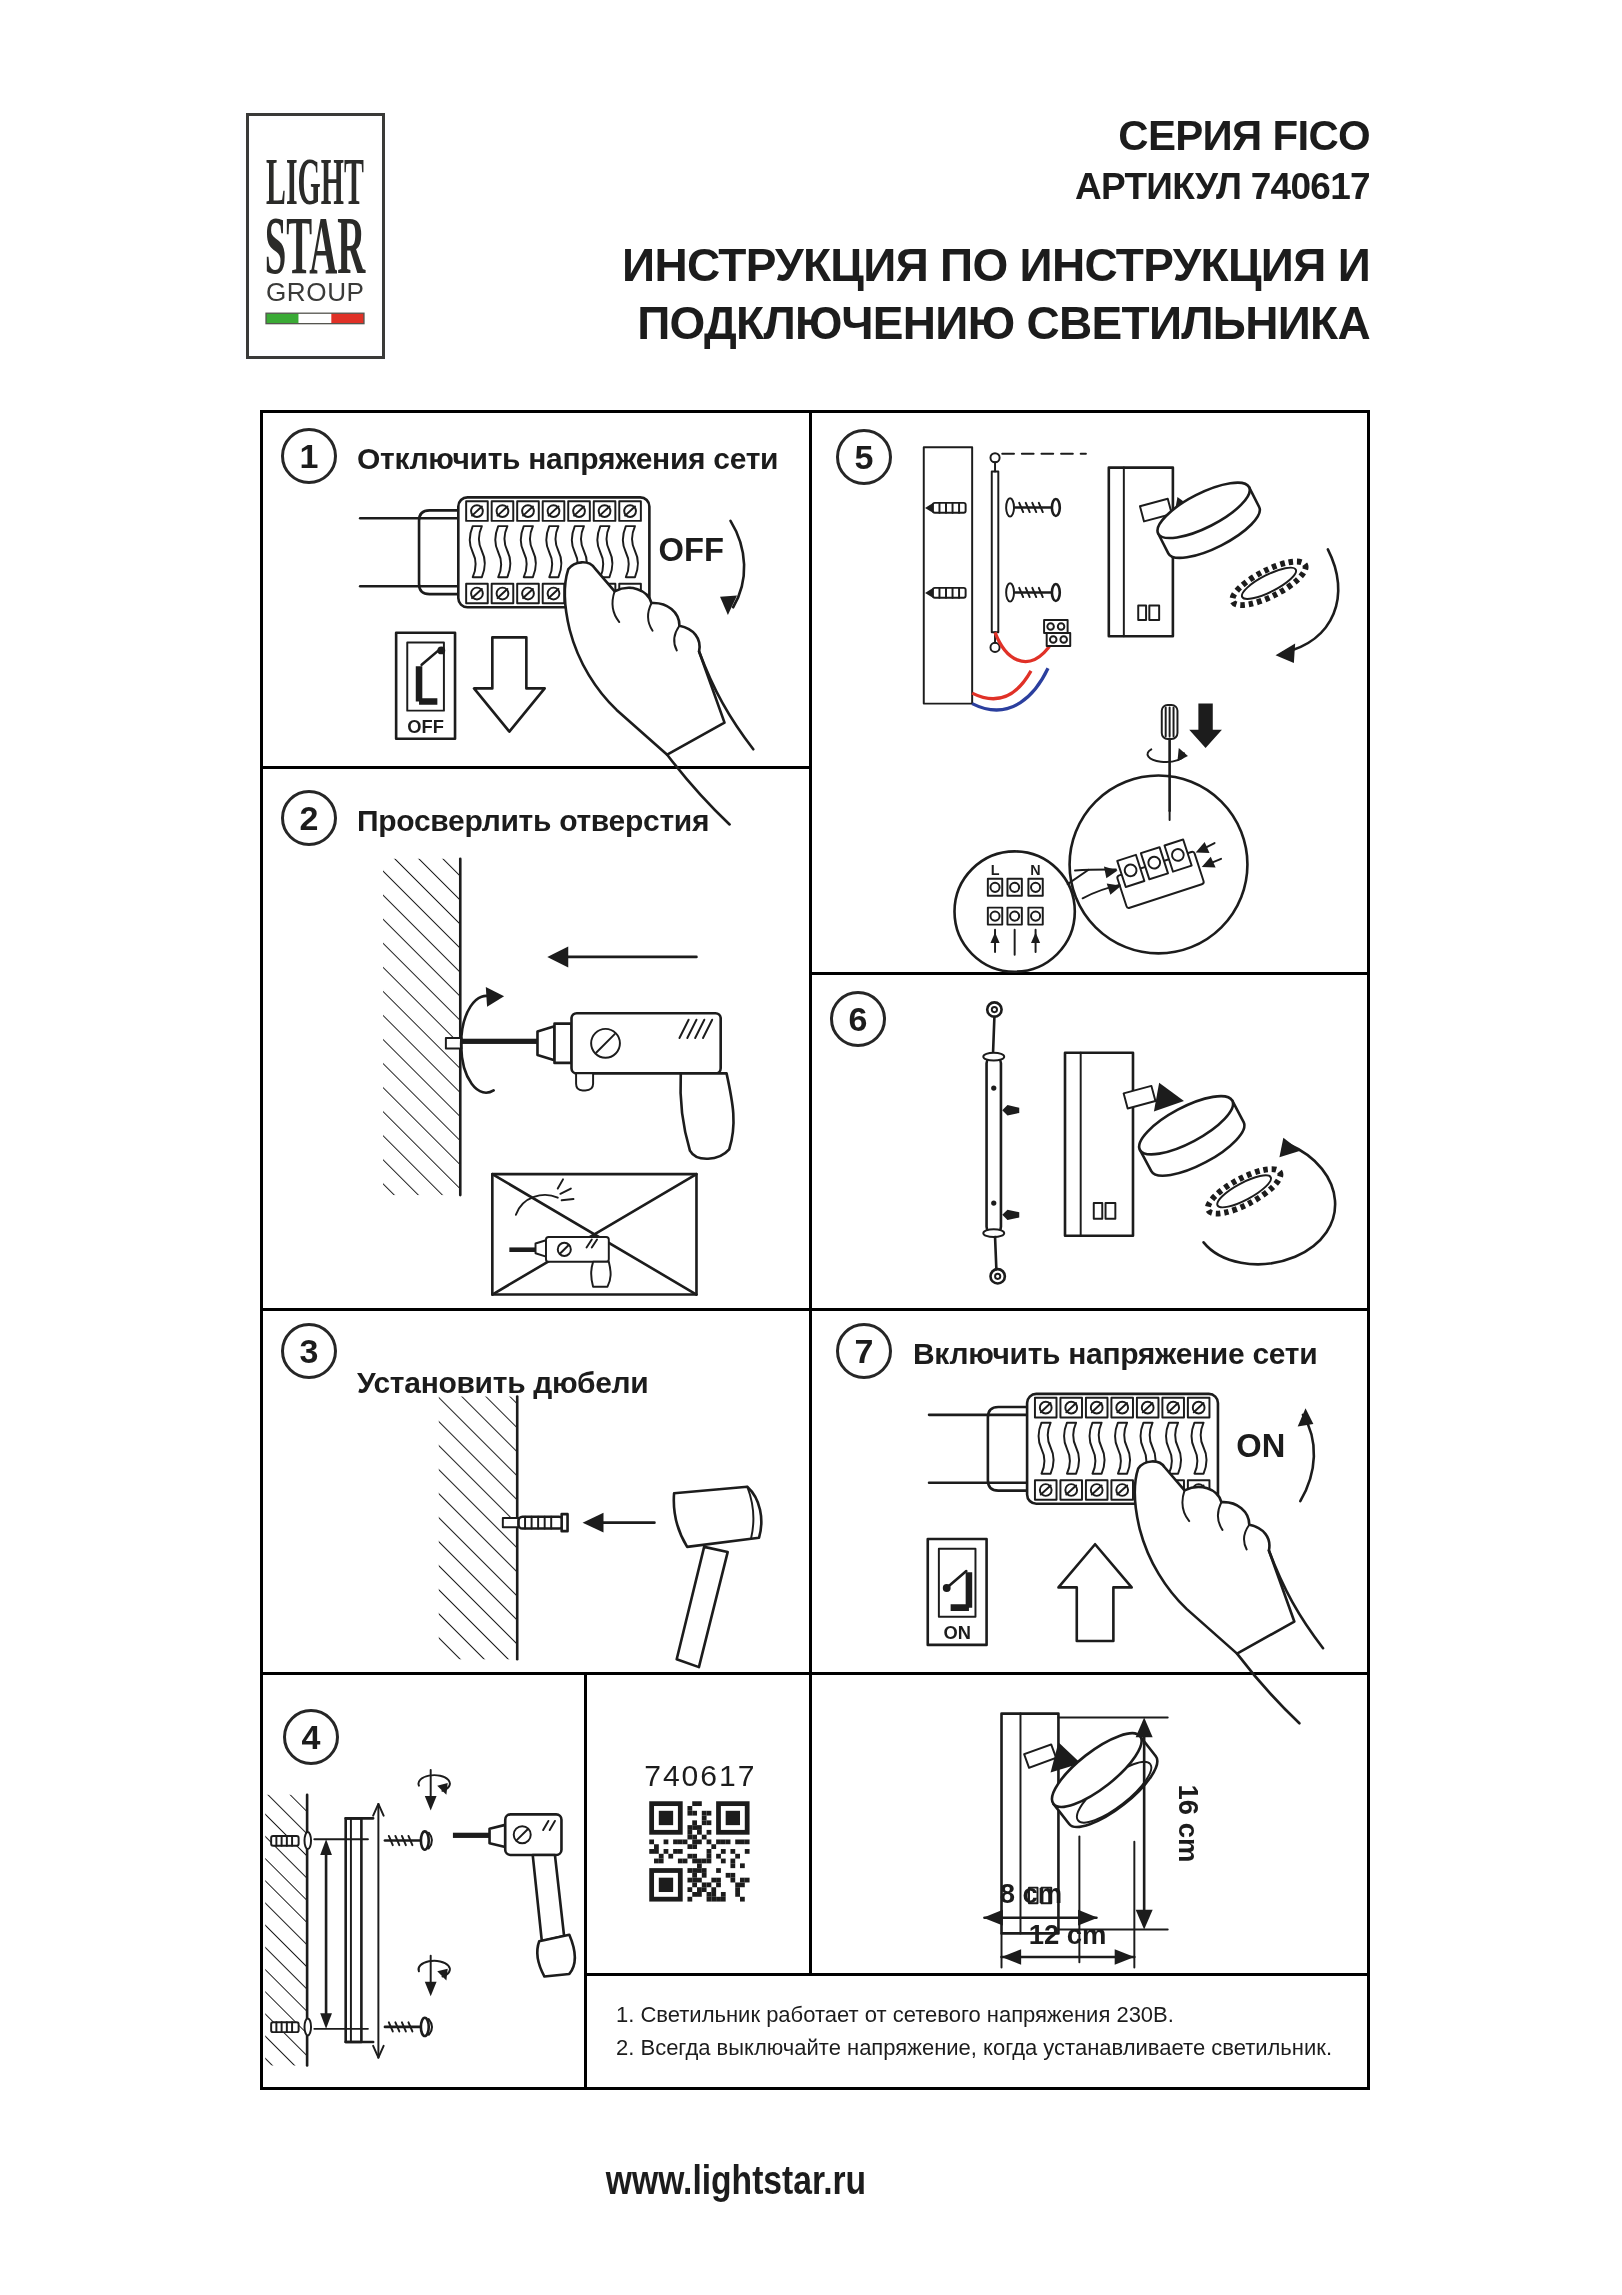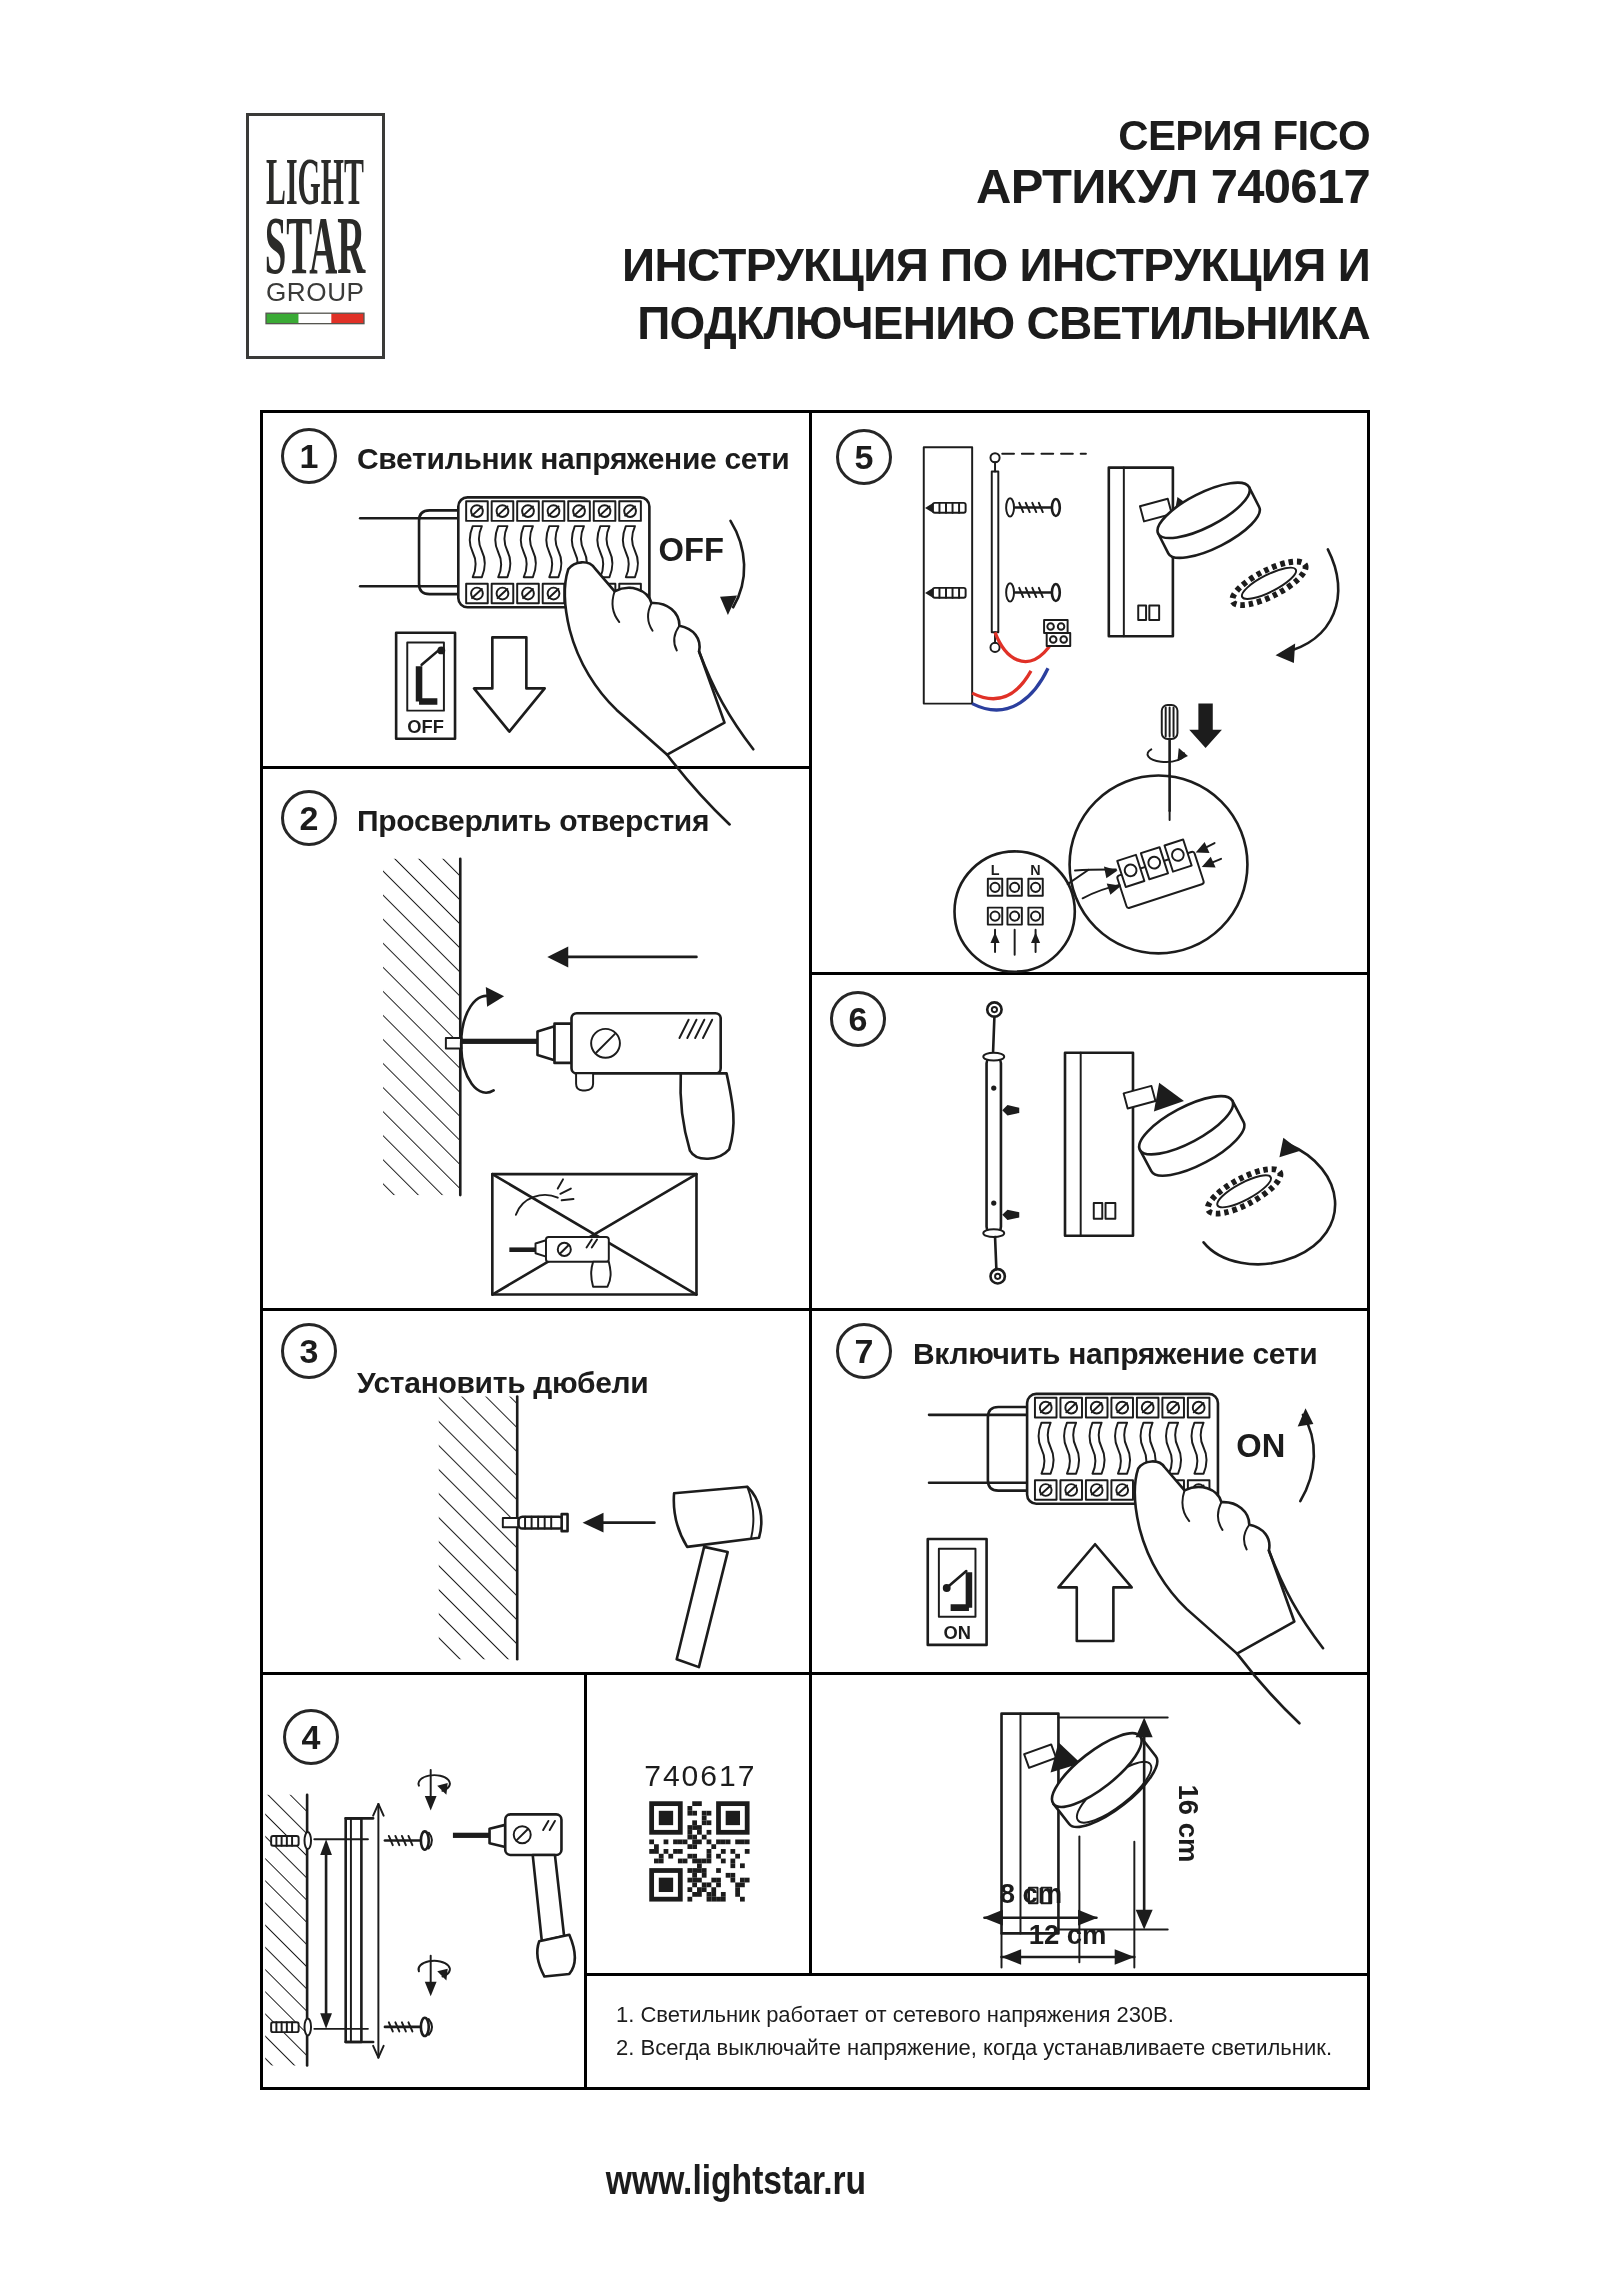--- a/index.html
+++ b/index.html
@@ -4,21 +4,21 @@
 <style>
   html,body{margin:0;padding:0;background:#888;}
   #page{position:relative;width:1623px;height:2295px;background:#ffffff;
         font-family:"Liberation Sans",sans-serif;color:#1c1c1c;overflow:hidden;}
   
   .logo-box{position:absolute;left:246px;top:113px;width:139px;height:246px;
             border:3.3px solid #3a3a38;box-sizing:border-box;background:#fff;}
   .title-block{position:absolute;left:589px;top:110px;width:781px;text-align:right;
                font-weight:700;letter-spacing:-0.7px;}
   .title-series{font-size:42px;line-height:51px;}
-  .title-article{font-size:49px;line-height:51px;text-align:right;}
+  .title-article{font-size:37px;line-height:51px;text-align:right;}
   .title-instr{font-size:46px;line-height:58px;margin-top:23.6px;}
   
   .grid-outer{position:absolute;left:260px;top:410px;width:1110px;height:1680px;
               border:3.3px solid #000;box-sizing:border-box;}
   .hline,.vline{position:absolute;background:#000;}
   
   .step-circle{position:absolute;width:56px;height:56px;border:3.3px solid #262626;
                border-radius:50%;display:flex;align-items:center;justify-content:center;
                font-size:34px;font-weight:700;background:#fff;box-sizing:border-box;}
   .step-title{position:absolute;font-size:30px;font-weight:700;letter-spacing:-0.3px;
@@ -67,21 +67,21 @@
   <div class="grid-outer"></div>
   <div class="hline" style="left:262px;top:766px;width:549px;height:2.6px;"></div>
   <div class="hline" style="left:811px;top:972px;width:559px;height:2.6px;"></div>
   <div class="hline" style="left:262px;top:1308px;width:1108px;height:2.6px;"></div>
   <div class="hline" style="left:262px;top:1672px;width:1108px;height:2.6px;"></div>
   <div class="hline" style="left:585px;top:1973px;width:785px;height:2.6px;"></div>
   <div class="vline" style="left:809px;top:412px;width:2.6px;height:1563px;"></div>
   <div class="vline" style="left:584px;top:1673px;width:2.6px;height:416px;"></div>
 
   <div class="step-circle" style="left:281px;top:428px;">1</div>
-  <div class="step-title" style="left:357px;top:440px;">Светильник напряжение сети</div>
+  <div class="step-title" style="left:357px;top:440px;">Отключить напряжения сети</div>
   <div class="step-circle" style="left:281px;top:790px;">2</div>
   <div class="step-title" style="left:357px;top:802px;">Просверлить отверстия</div>
   <div class="step-circle" style="left:281px;top:1323px;">3</div>
   <div class="step-title" style="left:357px;top:1364px;">Установить дюбели</div>
   <div class="step-circle" style="left:283px;top:1709px;">4</div>
   <div class="step-circle" style="left:836px;top:429px;">5</div>
   <div class="step-circle" style="left:830px;top:991px;">6</div>
   <div class="step-circle" style="left:836px;top:1323px;">7</div>
   <div class="step-title" style="left:913px;top:1335px;">Включить напряжение сети</div>
 

